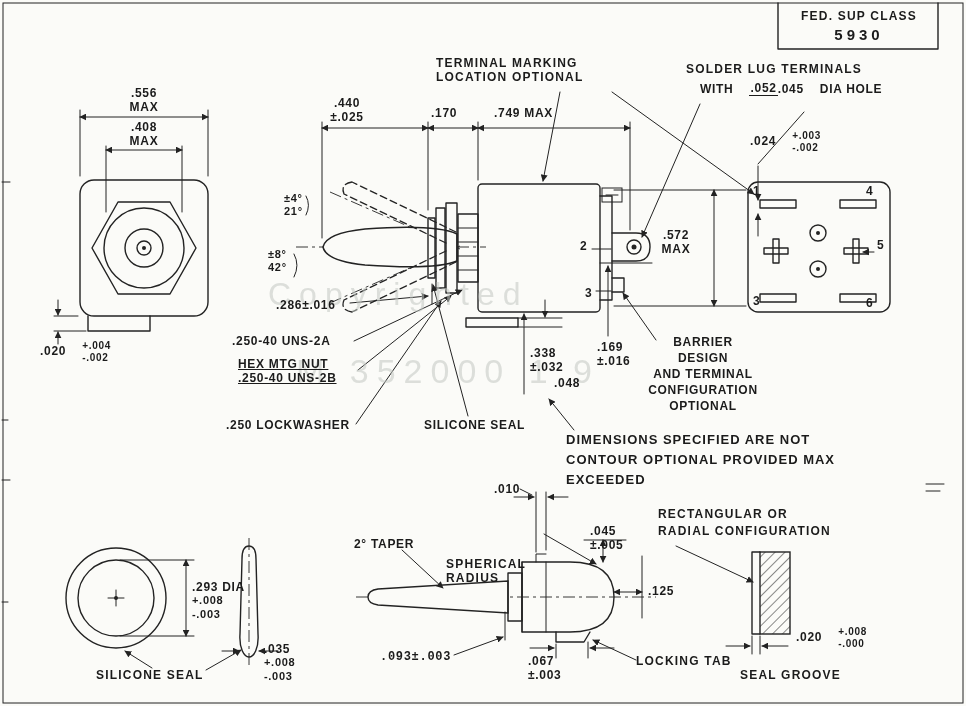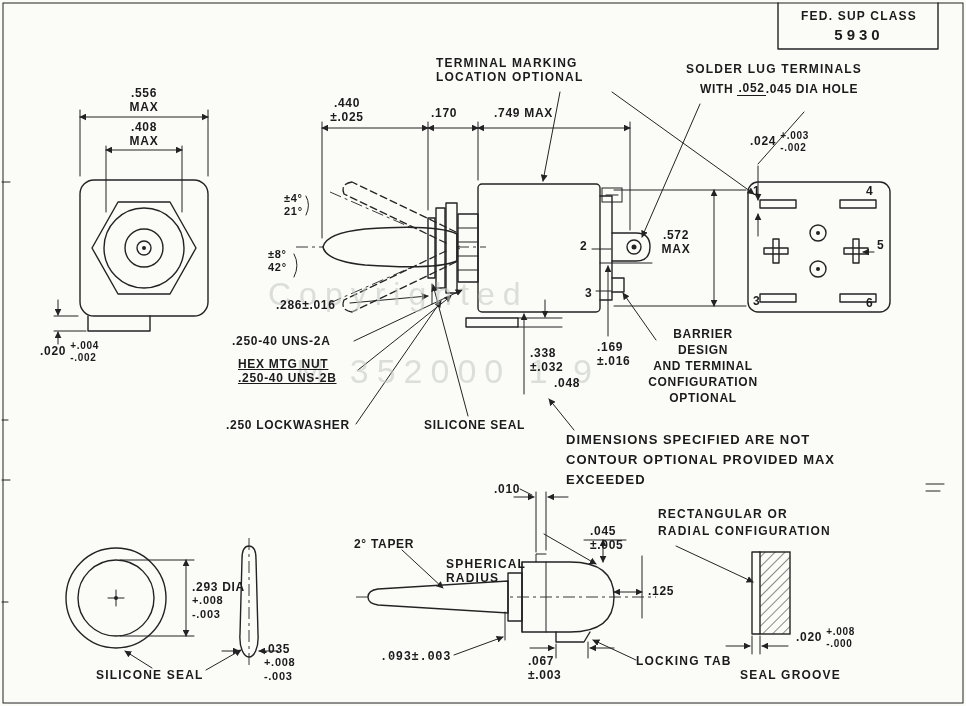--- a/index.html
+++ b/index.html
@@ -3,21 +3,21 @@
 <meta charset="utf-8">
 <style>
   html,body{margin:0;padding:0;background:#e9e9e5;}
   .page{position:relative;width:966px;height:706px;background:#fbfbf8;
         font-family:"Liberation Sans",sans-serif;overflow:hidden;}
   .page svg{position:absolute;left:0;top:0;}
   .lbl{position:absolute;font-size:12px;font-weight:700;color:#1b1b1b;
        letter-spacing:.7px;white-space:nowrap;line-height:1.2;}
   .c{text-align:center;}
   .col{display:flex;flex-direction:column;}
-  .row{display:flex;align-items:center;gap:4px;}
+  .row{display:flex;align-items:center;gap:16px;}
   .stack{display:flex;flex-direction:column;font-size:10px;line-height:1.15;font-weight:700;}
   .frac{display:flex;flex-direction:row;align-items:center;line-height:1.1;margin:0 0;}
   .frac .top{border-bottom:1.6px solid #1b1b1b;padding:0 1px;}
   .sm{font-size:11px;}
   .big{font-size:15px;letter-spacing:4px;}
   .wide{letter-spacing:1.2px;}
   .lh16{line-height:16px;}
   .lh20{line-height:20px;font-size:13px;letter-spacing:1px;}
   .wm{position:absolute;color:#c3c8c3;opacity:.55;font-weight:400;letter-spacing:8px;}
   
@@ -277,21 +277,21 @@
 <div class="lbl" style="left:424px;top:418px;">SILICONE SEAL</div>
 <div class="lbl col" style="left:530px;top:346px;">
   <span>.338</span>
   <span>±.032</span>
 </div>
 <div class="lbl" style="left:554px;top:376px;">.048</div>
 <div class="lbl col" style="left:580px;top:340px;margin-left:17px;">
   <span>.169</span>
   <span>±.016</span>
 </div>
-<div class="lbl col c lh16" style="left:628px;top:326px;width:150px;">
+<div class="lbl col c lh16" style="left:628px;top:334px;width:150px;">
   <span>BARRIER</span>
   <span>DESIGN</span>
   <span>AND TERMINAL</span>
   <span>CONFIGURATION</span>
   <span>OPTIONAL</span>
 </div>
 <div class="lbl col lh20" style="left:566px;top:430px;">
   <span>DIMENSIONS SPECIFIED ARE NOT</span>
   <span>CONTOUR OPTIONAL PROVIDED MAX</span>
   <span>EXCEEDED</span>

